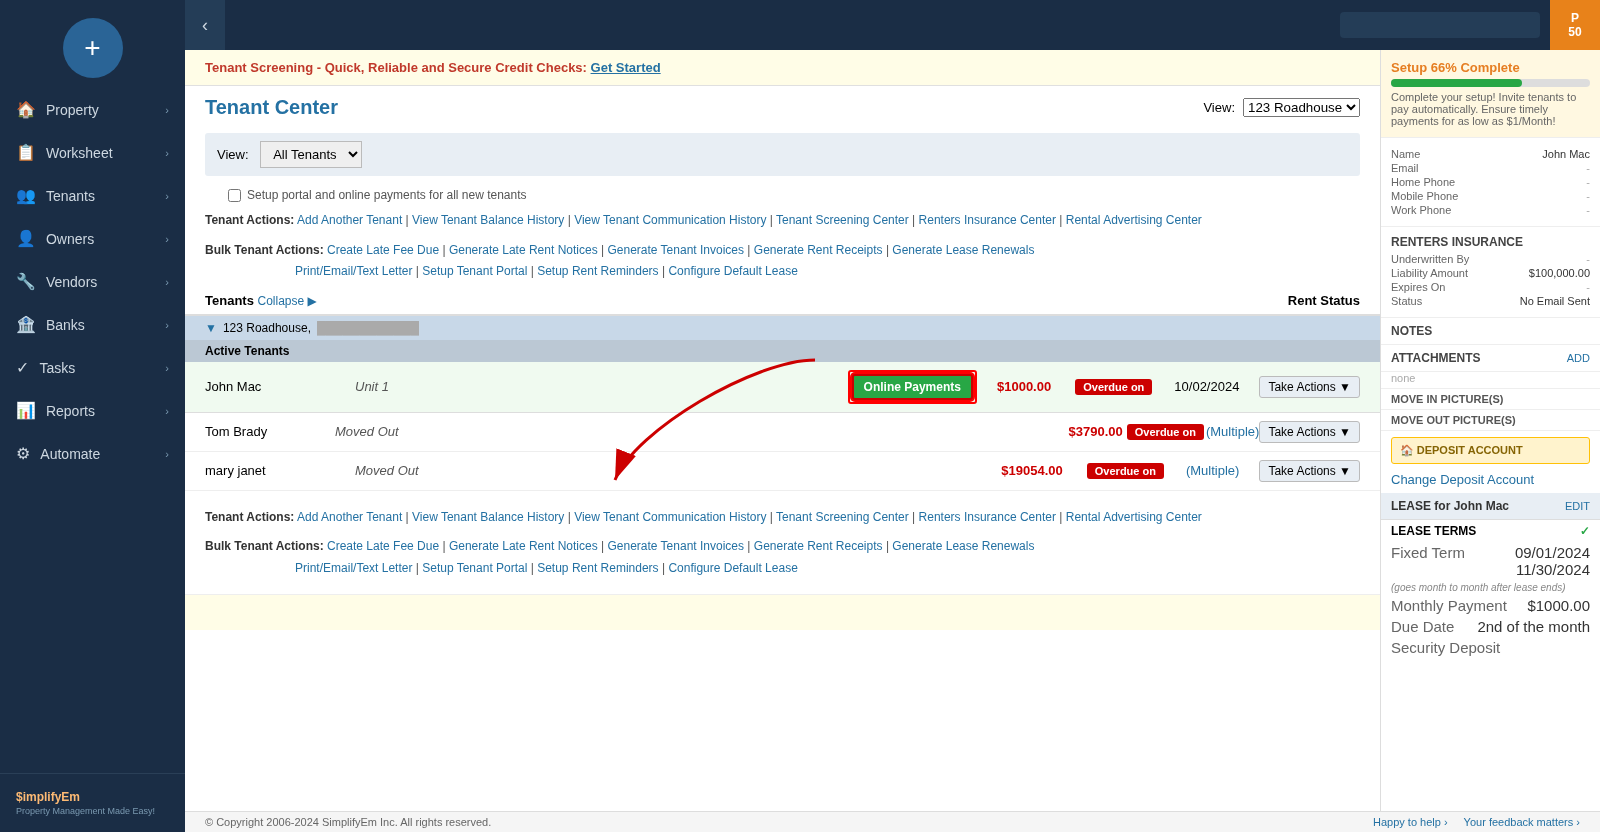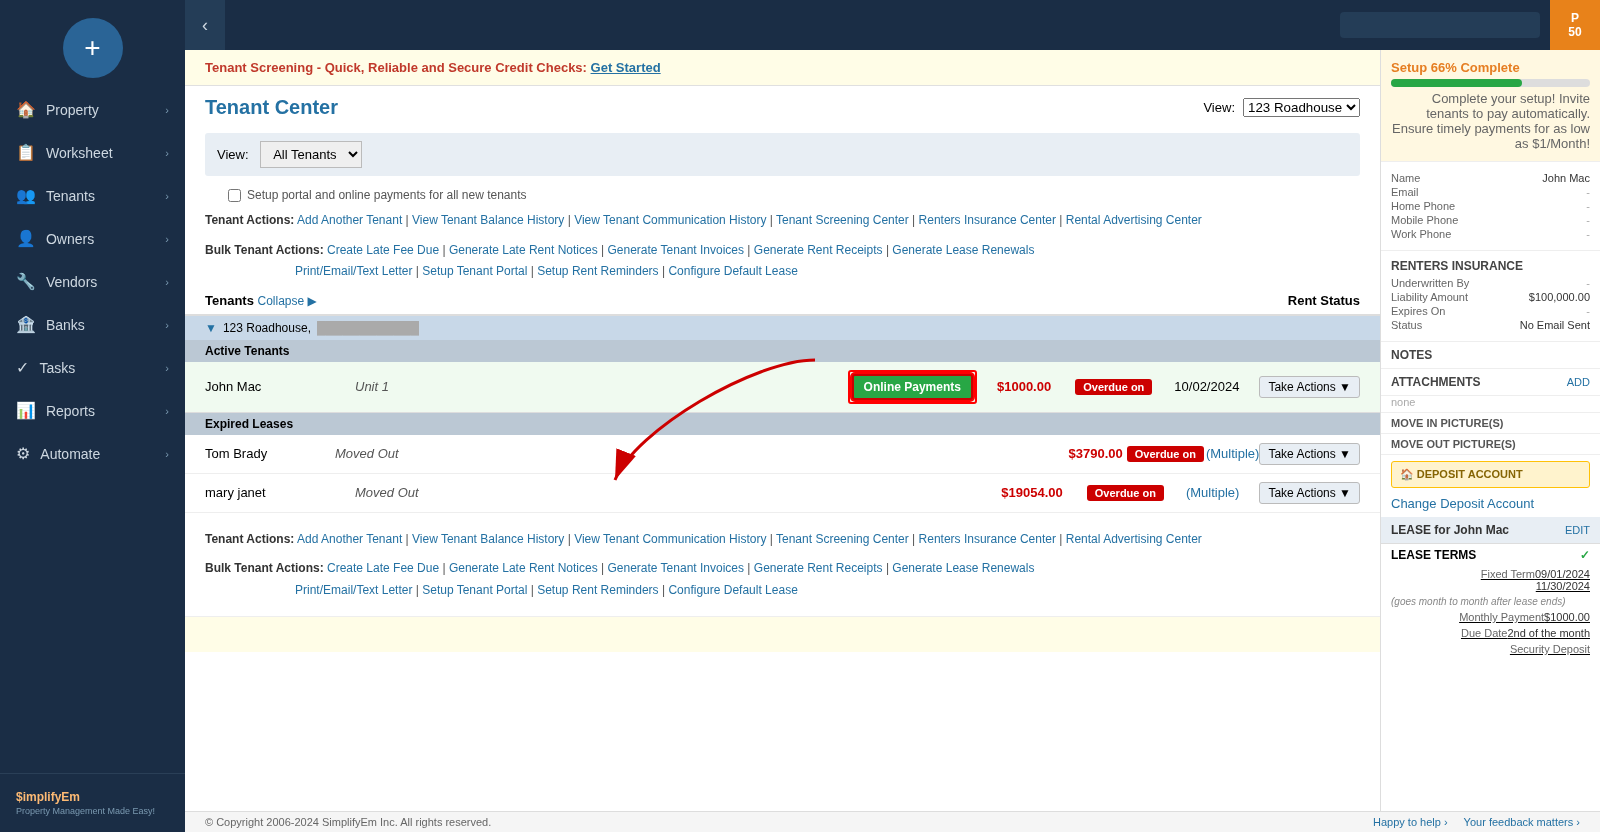--- a/index.html
+++ b/index.html
@@ -179,21 +179,21 @@
       height: 8px;
       border-radius: 4px;
       margin: 4px 0;
     }
     .progress-bar-fill {
       background: #28a745;
       height: 8px;
       border-radius: 4px;
       width: 66%;
     }
-    .setup-progress p { font-size: 13px; color: #666; text-align: right; }
+    .setup-progress p { font-size: 11px; color: #666; }
 
     .rp-section { padding: 8px 10px; border-bottom: 1px solid #eee; }
     .rp-section h4 { font-size: 12px; color: #444; margin-bottom: 4px; font-weight: bold; }
     .rp-row { display: flex; justify-content: space-between; margin: 2px 0; font-size: 11px; }
     .rp-label { color: #666; }
     .rp-value { color: #333; font-weight: 500; }
     .rp-dash { color: #aaa; }
 
     .rp-notes { padding: 6px 10px; border-bottom: 1px solid #eee; }
     .rp-notes h4 { font-size: 12px; font-weight: bold; color: #444; }
@@ -223,21 +223,21 @@
       border-bottom: 1px solid #ddd;
     }
     .lease-header span { font-weight: bold; font-size: 12px; color: #333; }
     .edit-link { color: #2471a3; cursor: pointer; font-size: 11px; }
     .lease-terms-header {
       padding: 4px 10px;
       display: flex; justify-content: space-between; align-items: center;
     }
     .lease-terms-header span { font-weight: bold; font-size: 12px; }
     .check-green { color: #28a745; font-size: 16px; }
-    .lease-row { display: flex; justify-content: flex-end; padding: 2px 10px; font-size: 11px; text-decoration: underline; }
+    .lease-row { display: flex; justify-content: space-between; padding: 2px 10px; font-size: 15px; }
     .lease-label { color: #666; }
     .lease-val { color: #333; text-align: right; }
     .lease-note { padding: 2px 10px; font-size: 10px; color: #888; font-style: italic; }
 
     
     #footer {
       background: #f5f5f5;
       border-top: 1px solid #ddd;
       padding: 4px 20px;
       font-size: 11px;
@@ -446,21 +446,20 @@
             <button class="online-payments-btn">Online Payments</button>
           </span>
           <span class="amount-red">$1000.00</span>
           <span class="overdue-badge">Overdue on</span>
           <span style="margin-left:2px;">10/02/2024</span>
           <button class="take-actions-btn">
             <span>Take Actions</span> ▼
           </button>
         </div>
 
-        <div class="tenant-section-label">Expired Leases</div>
 
         <div style="border-bottom:1px solid #eee; padding:8px 20px; display:flex; align-items:center; ">
           <span style="min-width:130px; font-size:13px;">Tom Brady</span>
           <span style="min-width:80px; color:#555; font-style:italic;">Moved Out</span>
           <span style="flex:1;"></span>
           <span class="amount-red">$3790.00</span>
           <span class="overdue-badge">Overdue on</span>
           <span style="margin-left:2px; color:#2471a3; cursor:pointer;">(Multiple)</span>
           <button class="take-actions-btn">
             <span>Take Actions</span> ▼

